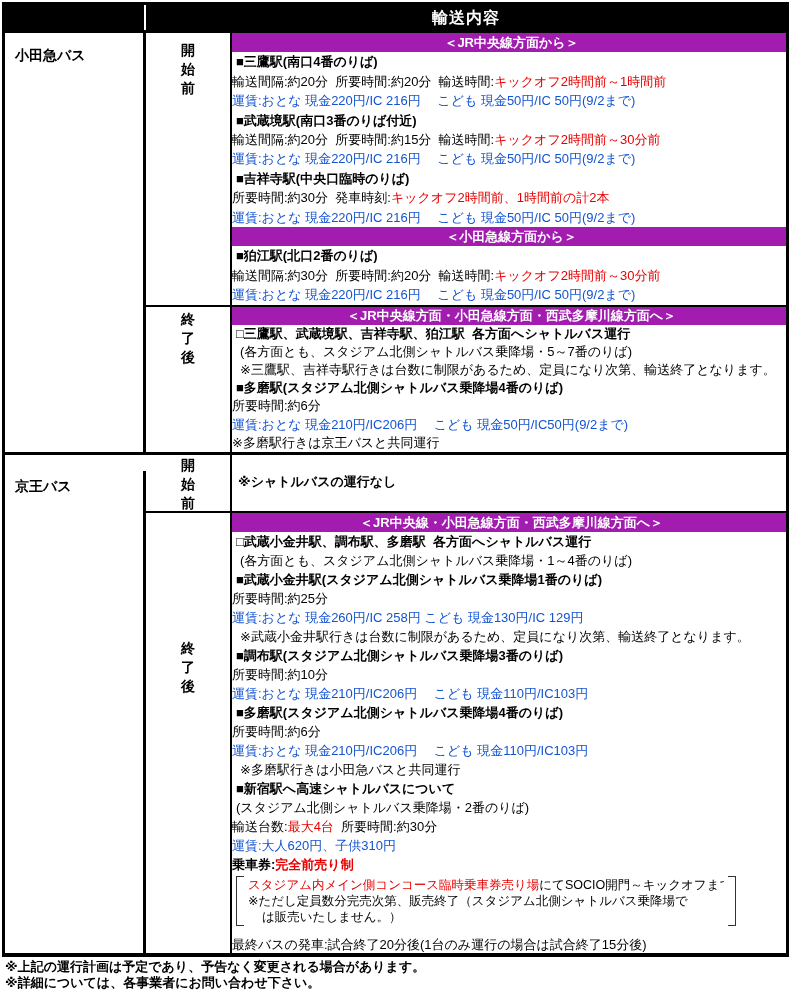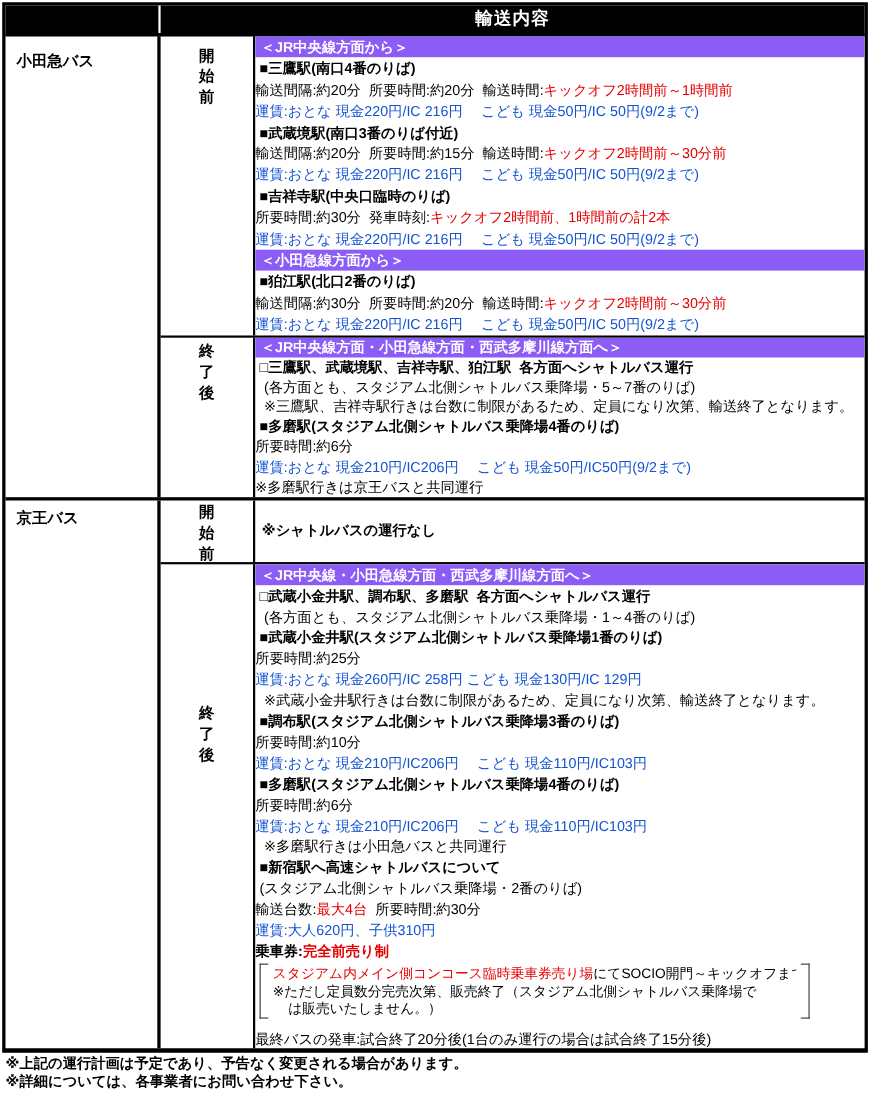--- a/index.html
+++ b/index.html
@@ -10,39 +10,39 @@
   
   .hrow { height:28px; display:flex; background:#000; border-bottom:3px solid #000; }
   .hleft { width:141px; border-right:2px solid #fff; }
   .hmain { flex:1; color:#fff; font-weight:bold; font-size:16px; text-align:center; line-height:26px; letter-spacing:1px; }
 
   
   .oprow { display:flex; }
   .oprow.odakyu { border-bottom:3px solid #000; }
   .opname { width:141px; border-right:3px solid #000; font-weight:bold; font-size:14px; padding-left:10px; }
   .opname.od { padding-top:14px; }
-  .opname.ke { padding-top:7px; }
+  .opname.ke { padding-top:7px;margin-top:16px; }
   .opbody { flex:1; display:flex; flex-direction:column; }
   .sub { display:flex; }
   .sub.divided { border-bottom:2px solid #000; }
   .phasecell { width:86px; border-right:2px solid #000; }
   .phase-label { width:16px; margin:0 auto; font-weight:bold; font-size:14px; line-height:19px; word-break:break-all; text-align:center; }
   .pt-od-before { padding-top:8px; }
   .pt-od-after { padding-top:3px; }
   .pt-ke-before { padding-top:1px; }
   .pt-ke-after { padding-top:126px; }
   .content { flex:1; overflow:hidden; font-size:13px; color:#000; }
 
   
   .s-odb .line, .s-odb .bar { height:19.4px; line-height:19.4px; }
   .s-oda .line, .s-oda .bar { height:18.1px; line-height:18.1px; }
   .s-kea .line, .s-kea .bar { height:19px; line-height:19px; }
 
   .line { white-space:pre; overflow:hidden; }
-  .bar { background:#8b5cf6; color:#fff; font-weight:bold; padding-left:5px; font-size:13px; }
+  .bar { background:#a21caf; color:#fff; font-weight:bold; padding-left:5px; font-size:13px;text-align:center; }
   .bold { font-weight:bold; }
   .blue { color:#1353d1; }
   .red { color:#e60000; }
   .ind0 { padding-left:4px; }
   .ind1 { padding-left:0; }
   .ind2 { padding-left:8px; }
 
   .keb-line { padding-top:18px; padding-left:6px; font-weight:bold; }
 
   

